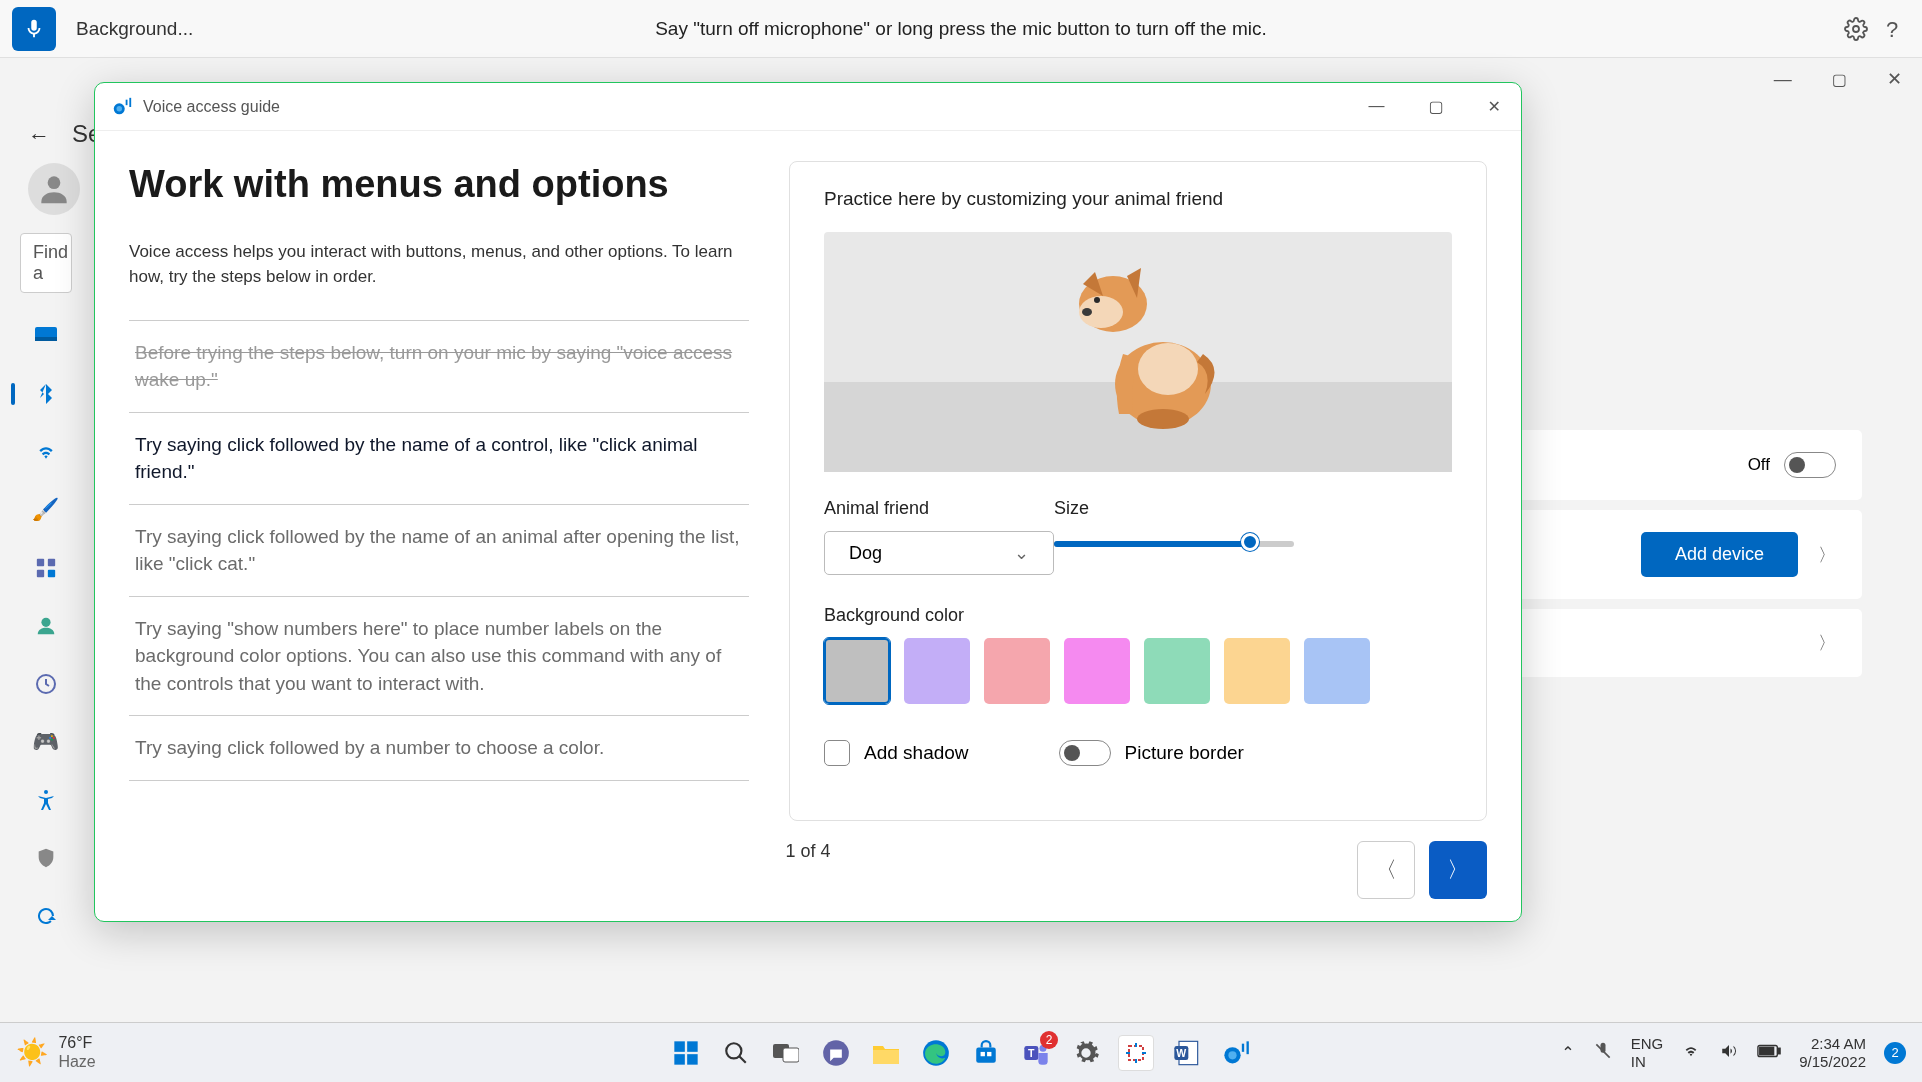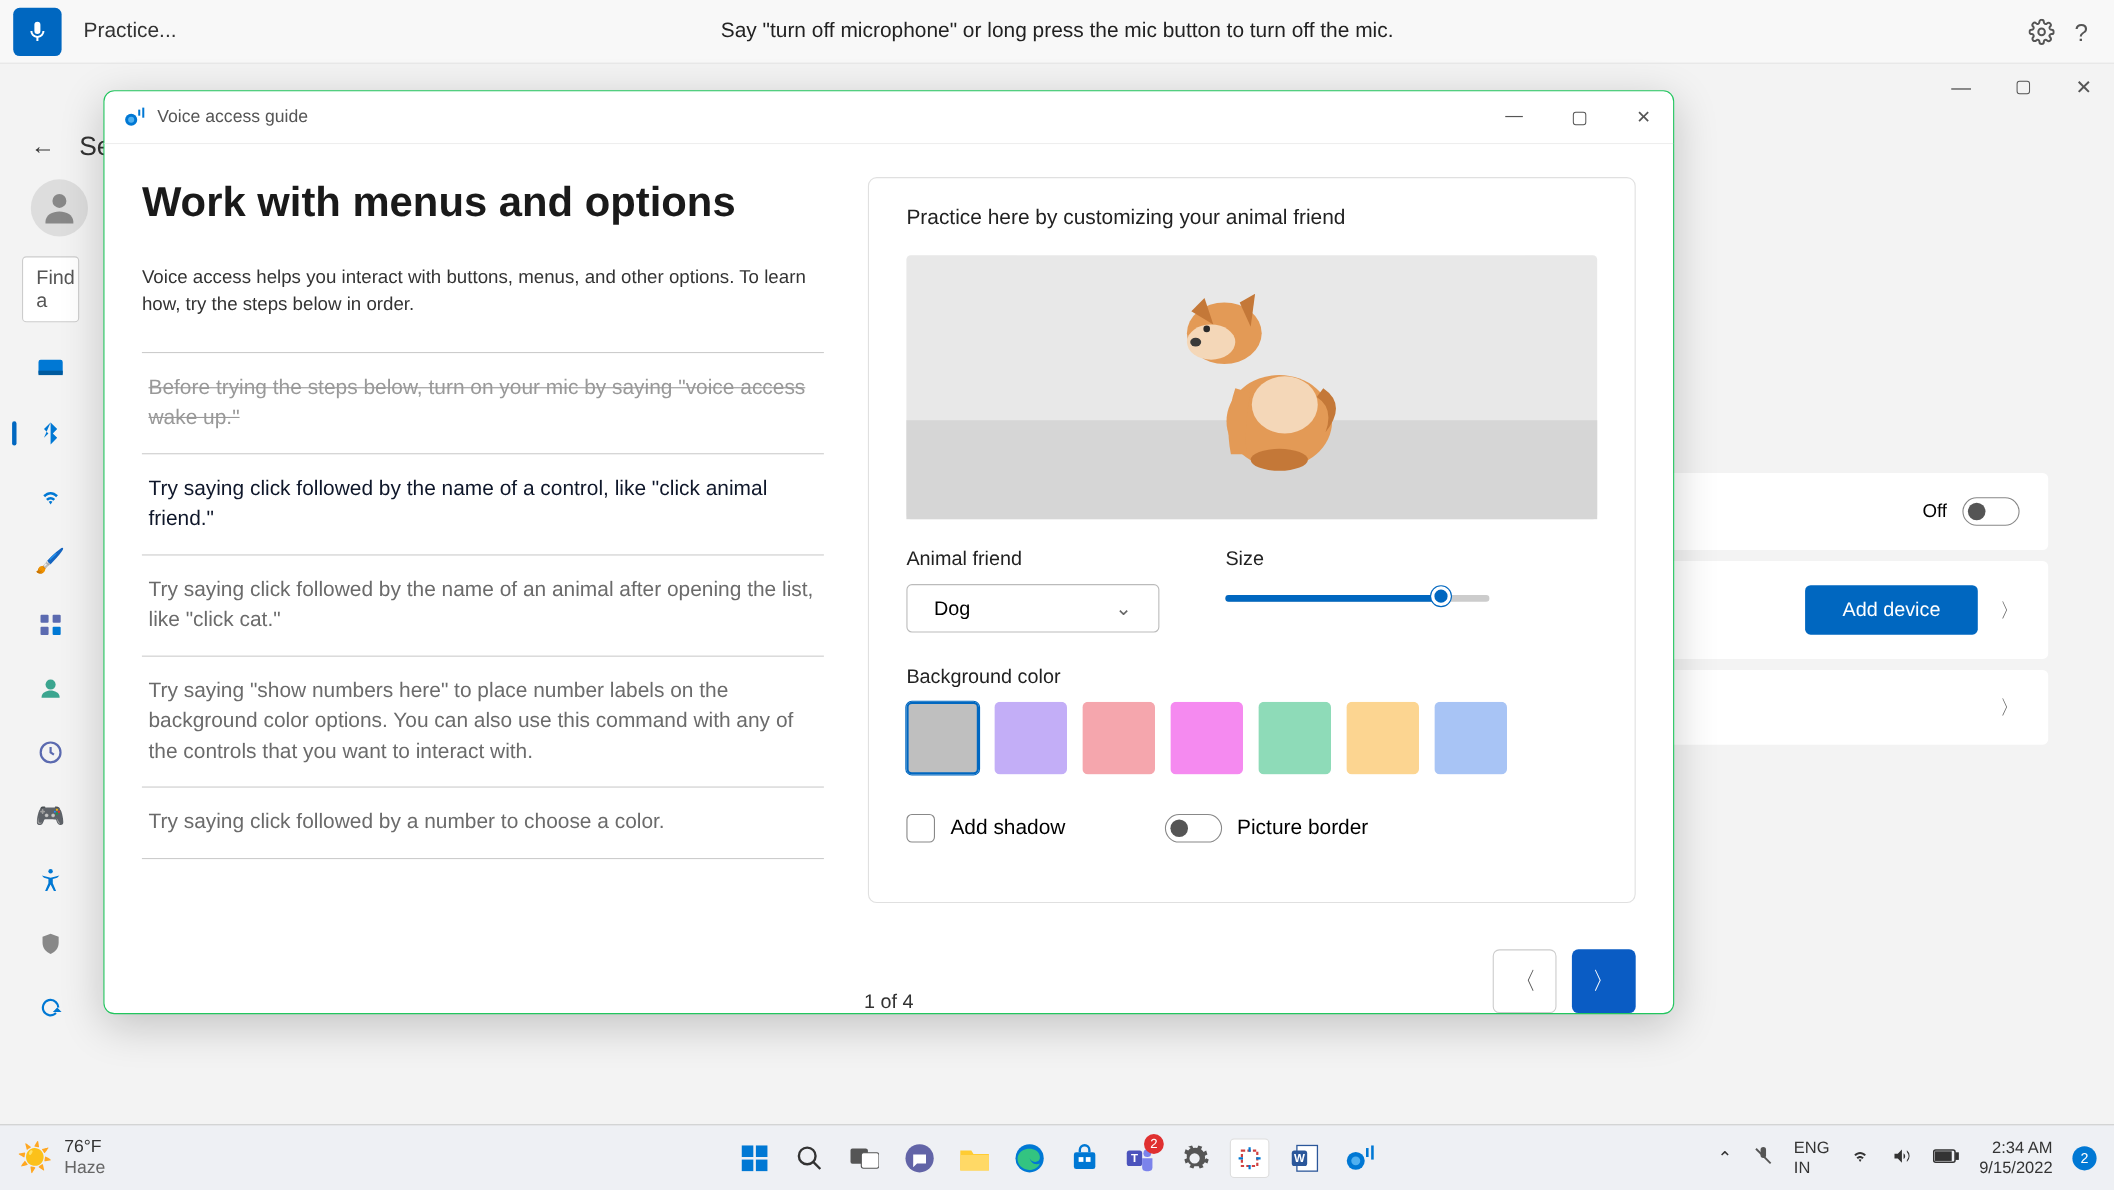--- a/index.html
+++ b/index.html
@@ -47,37 +47,37 @@
 .step { padding: 18px 6px; border-bottom: 1px solid #ccc; font-size: 19px; color: #6b6b6b; line-height: 1.45; }
 .step.done { text-decoration: line-through; color: #999; }
 .step.current { color: #0f172a; }
 .step:first-child { border-top: 1px solid #ccc; }
 
 .guide-right { flex: 1; border: 1px solid #e0e0e0; border-radius: 8px; padding: 26px 34px; }
 .practice-hint { font-size: 19px; color: #222; margin-bottom: 22px; }
 .animal-box { height: 240px; background: #e8e8e8; border-radius: 4px; display: flex; flex-direction: column; justify-content: flex-end; margin-bottom: 26px; position: relative; }
 .animal-floor { height: 90px; background: #d6d6d6; }
 .animal { position: absolute; left: 50%; transform: translateX(-50%); bottom: 34px; }
-.form-row { display: flex; gap: 60px; margin-bottom: 30px; }
+.form-row { display: flex; margin-bottom: 30px; }
 .form-col { display: flex; flex-direction: column; }
 .form-label { font-size: 18px; color: #222; margin-bottom: 12px; }
 .dropdown { border: 1px solid #bbb; border-radius: 5px; padding: 10px 24px; width: 230px; display: flex; justify-content: space-between; align-items: center; font-size: 18px; background: white; }
 .slider { width: 240px; height: 6px; background: #ccc; border-radius: 3px; position: relative; margin-top: 10px; }
 .slider-fill { height: 100%; width: 80%; background: #0067c0; border-radius: 3px; }
 .slider-thumb { width: 18px; height: 18px; border-radius: 50%; background: #0067c0; border: 3px solid white; box-shadow: 0 0 0 1px #0067c0; position: absolute; top: -8px; left: 78%; }
 .colors { display: flex; gap: 14px; margin-bottom: 36px; }
 .color-sw { width: 66px; height: 66px; border-radius: 5px; border: 2px solid transparent; }
 .color-sw.selected { border-color: #0067c0; outline: 1px solid #0067c0; }
 .ctrl-row { display: flex; gap: 90px; align-items: center; }
 .checkbox { width: 26px; height: 26px; border: 1.5px solid #888; border-radius: 5px; }
 .ctrl-item { display: flex; align-items: center; gap: 14px; font-size: 19px; }
 .toggle2 { width: 52px; height: 26px; border: 1px solid #888; border-radius: 13px; position: relative; background: white; }
 .toggle2::after { content: ''; width: 16px; height: 16px; background: #555; border-radius: 50%; position: absolute; left: 4px; top: 4px; }
 
-.guide-footer { height: 80px; display: flex; align-items: flex-end; padding: 0 34px; justify-content: flex-end; gap: 14px; }
+.guide-footer { height: 80px; display: flex; align-items: flex-start; padding: 0 34px; justify-content: flex-end; gap: 14px; }
 .page-ind { position: absolute; left: 50%; transform: translateX(-50%); font-size: 18px; color: #333; }
 .nav-btn { width: 58px; height: 58px; border-radius: 6px; display: flex; align-items: center; justify-content: center; font-size: 22px; }
 .nav-prev { border: 1px solid #ccc; background: white; color: #555; }
 .nav-next { background: #0a5cc4; color: white; }
 
 
 .taskbar { position: absolute; bottom: 0; left: 0; right: 0; height: 60px; background: #eef0f4; border-top: 1px solid #ccc; display: flex; align-items: center; padding: 0 16px; }
 .tb-weather { display: flex; align-items: center; gap: 10px; font-size: 16px; line-height: 1.15; color: #333; }
 .tb-center { position: absolute; left: 50%; transform: translateX(-50%); display: flex; gap: 14px; }
 .tb-icon { width: 36px; height: 36px; display: flex; align-items: center; justify-content: center; font-size: 24px; border-radius: 4px; position: relative; }
@@ -88,21 +88,21 @@
 </style>
 </head>
 <body>
 
 <div class="voice-bar">
   <div class="mic-btn">
     <svg width="22" height="22" viewBox="0 0 24 24">
         <path d="M12 14a3 3 0 003-3V5a3 3 0 00-6 0v6a3 3 0 003 3zm5-3a5 5 0 01-10 0H5a7 7 0 006 6.92V21h2v-3.08A7 7 0 0019 11h-2z"></path>
       </svg>
   </div>
-  <div class="listening">Practice...</div>
+  <div class="listening">Background...</div>
   <div class="voice-hint">Say "turn off microphone" or long press the mic button to turn off the mic.</div>
   <div class="voice-right">
     <svg class="gear-icon" viewBox="0 0 24 24" fill="none" stroke="currentColor" stroke-width="1.8">
         <circle cx="12" cy="12" r="3"></circle>
         <path d="M19.4 15a1.7 1.7 0 00.34 1.87l.06.06a2 2 0 11-2.83 2.83l-.06-.06a1.7 1.7 0 00-1.87-.34 1.7 1.7 0 00-1 1.56V21a2 2 0 11-4 0v-.09a1.7 1.7 0 00-1-1.56 1.7 1.7 0 00-1.87.34l-.06.06a2 2 0 11-2.83-2.83l.06-.06a1.7 1.7 0 00.34-1.87 1.7 1.7 0 00-1.56-1H3a2 2 0 110-4h.09a1.7 1.7 0 001.56-1 1.7 1.7 0 00-.34-1.87l-.06-.06a2 2 0 112.83-2.83l.06.06a1.7 1.7 0 001.87.34H9a1.7 1.7 0 001-1.56V3a2 2 0 114 0v.09a1.7 1.7 0 001 1.56 1.7 1.7 0 001.87-.34l.06-.06a2 2 0 112.83 2.83l-.06.06a1.7 1.7 0 00-.34 1.87V9a1.7 1.7 0 001.56 1H21a2 2 0 110 4h-.09a1.7 1.7 0 00-1.56 1z"></path>
       </svg>
     <div class="help-icon" style="font-size:22px;">?</div>
   </div>
 </div>
 

